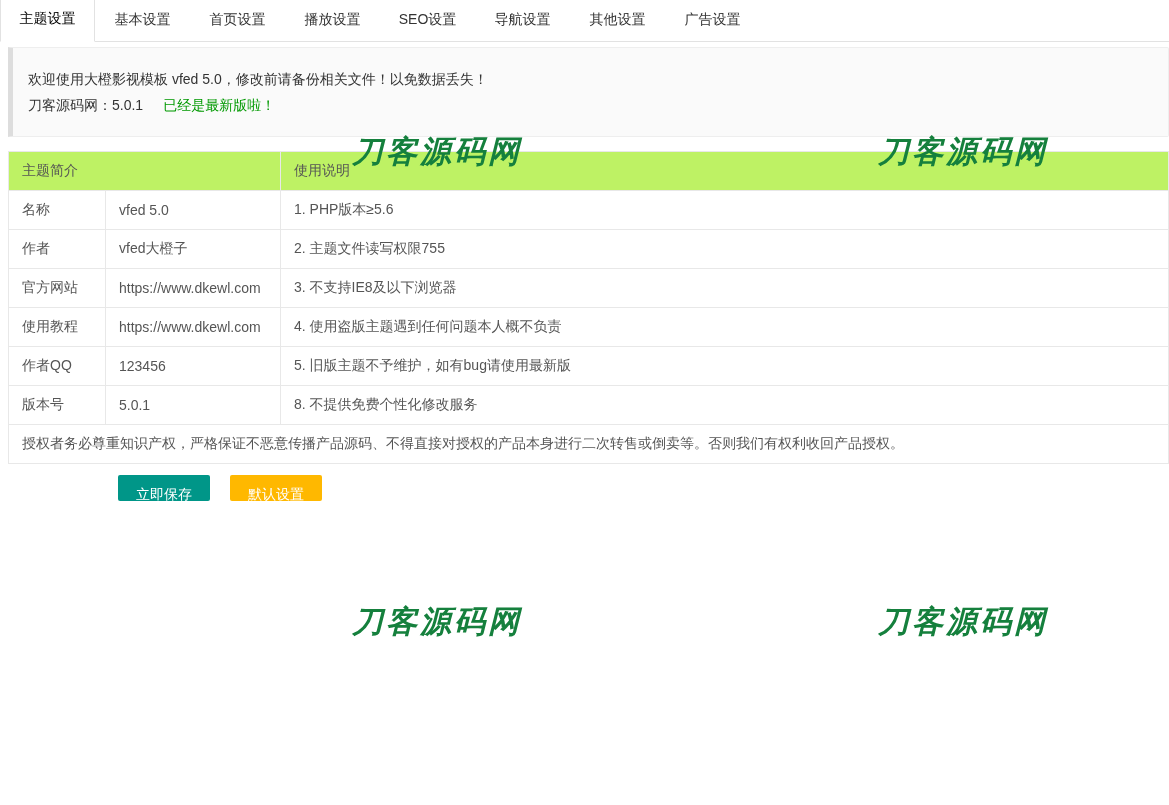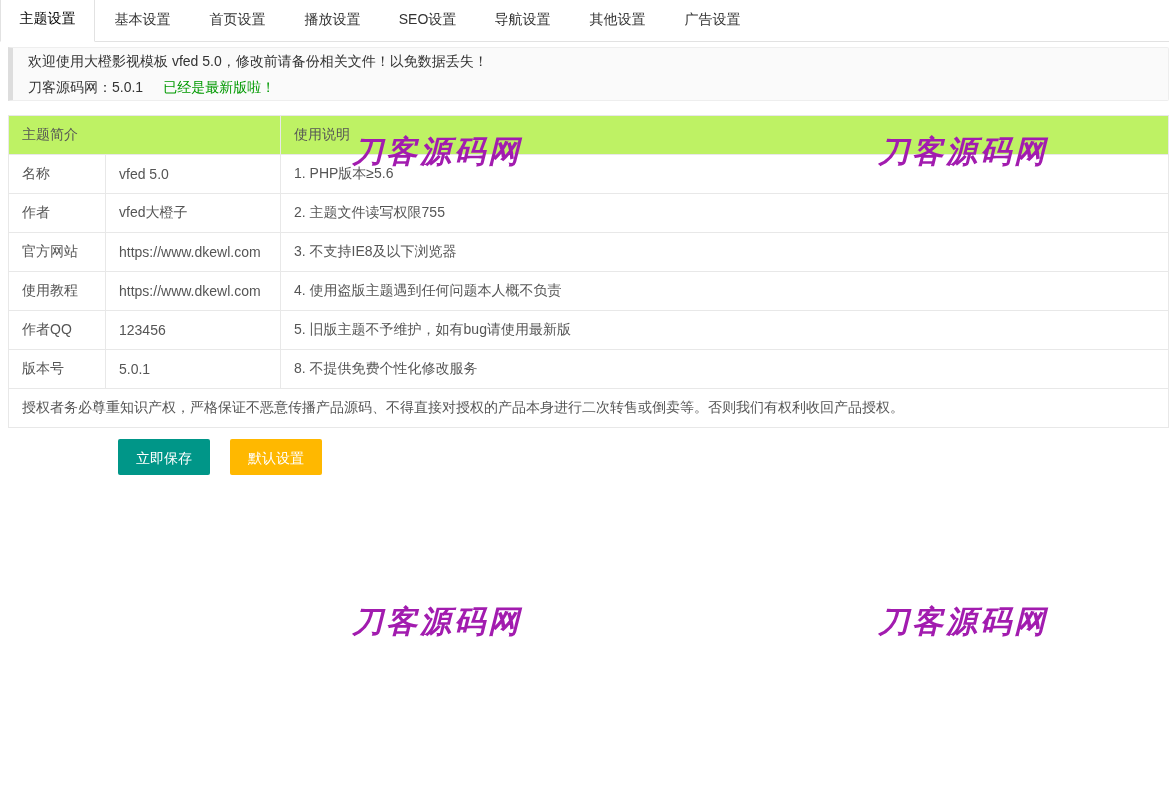--- a/index.html
+++ b/index.html
@@ -46,21 +46,21 @@
     color: #000;
   }
 
   
   .notice {
     margin: 5px 0 0 8px;
     background: #fafafa;
     border: 1px solid #eee;
     border-left: 5px solid #ddd;
     border-radius: 0 2px 2px 0;
-    padding: 0 15px;
+    padding: 18px 15px;
     line-height: 26px;
     color: #333;
   }
   .notice .version-status {
     color: #009900;
     margin-left: 20px;
   }
 
   
   .info-table-wrap { margin: 14px 0 0 8px; }
@@ -83,42 +83,42 @@
     background: #bef264;
     color: #555;
   }
   .col-label { width: 97px; }
   .col-value { width: 175px; }
 
   
   .btn-row { margin: 11px 0 0 118px; position: relative; z-index: 2; }
   .btn {
     display: inline-block;
-    height: 36px;
+    height: 26px;
     line-height: 38px;
     padding: 0 18px;
     border: none;
     border-radius: 2px;
     color: #fff;
     font-size: 14px;
     cursor: pointer;
     margin-right: 16px;
     font-family: "Liberation Sans", "DejaVu Sans", sans-serif;
   }
   .btn-save { background: #009688; }
   .btn-default { background: #FFB800; }
 
   
   .wm {
     position: absolute;
     font-size: 31px;
     font-weight: bold;
     font-style: italic;
     letter-spacing: 3px;
-    color: #a21caf;
+    color: #15803d;
     white-space: nowrap;
     pointer-events: none;
     z-index: 5;
   }
   .wm-1 { left: 352px; top: 131px; }
   .wm-2 { left: 878px; top: 131px; }
   .wm-3 { left: 352px; top: 601px; }
   .wm-4 { left: 878px; top: 601px; }
 </style>
 </head>

